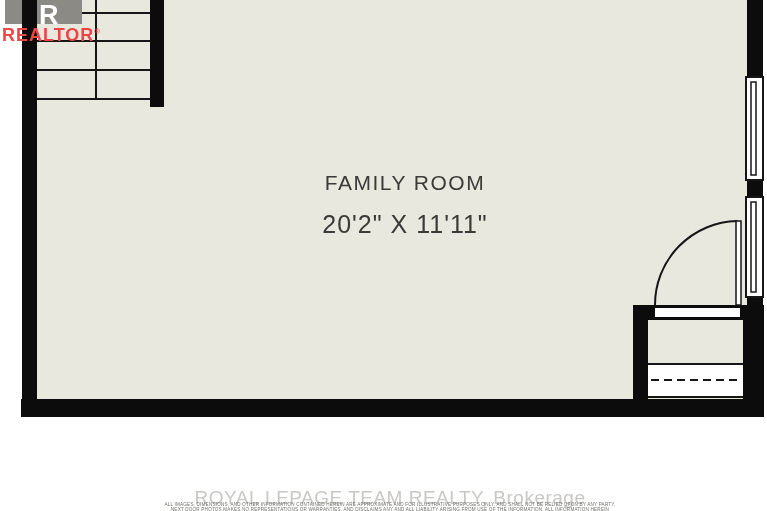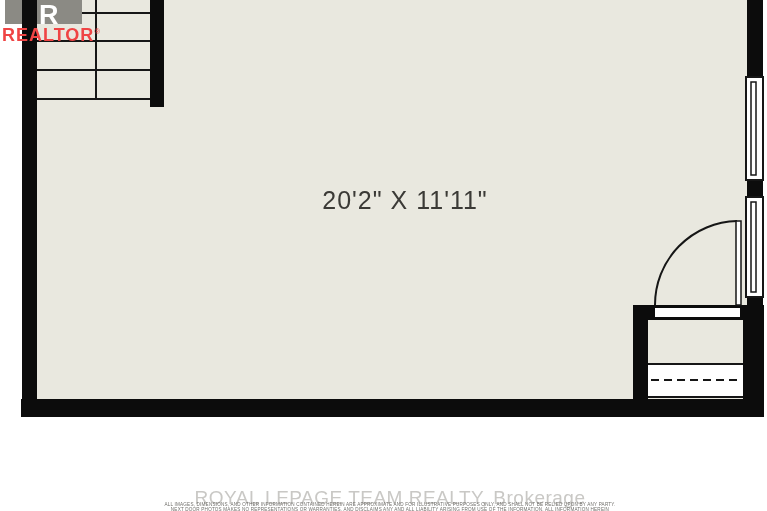--- a/index.html
+++ b/index.html
@@ -98,20 +98,21 @@
     <line x1="651" y1="380" x2="740" y2="380" stroke="#161616" stroke-width="2" stroke-dasharray="8,5"></line>
     <line x1="648" y1="397" x2="743" y2="397" stroke="#161616" stroke-width="2"></line>
   </g>
 </svg>
 
 <div class="abs logo-text">
   <span>REALTOR</span><sup>®</sup>
 </div>
 
 <div class="abs room-labels">
+  <div class="room-name">FAMILY ROOM</div>
   <div class="room-dim-imperial">20'2" X 11'11"</div>
 </div>
 
 <div class="abs footer-brand">ROYAL LEPAGE TEAM REALTY, Brokerage</div>
 <div class="abs footer-disclaimer">
   <div>ALL IMAGES, DIMENSIONS, AND OTHER INFORMATION CONTAINED HEREIN ARE APPROXIMATE AND FOR ILLUSTRATIVE PURPOSES ONLY, AND SHALL NOT BE RELIED UPON BY ANY PARTY.</div>
   <div>NEXT DOOR PHOTOS MAKES NO REPRESENTATIONS OR WARRANTIES, AND DISCLAIMS ANY AND ALL LIABILITY ARISING FROM USE OF THE INFORMATION. ALL INFORMATION HEREIN</div>
 </div>
 
 </body></html>

